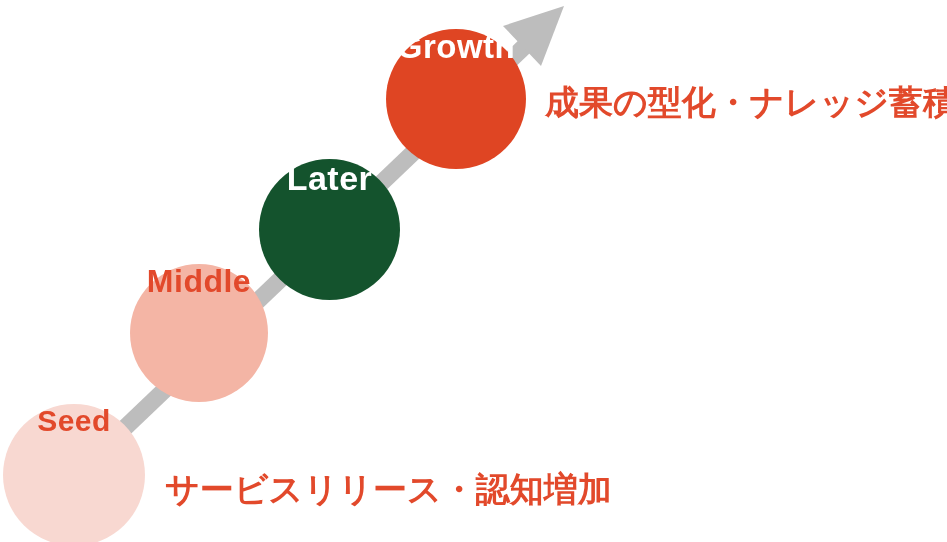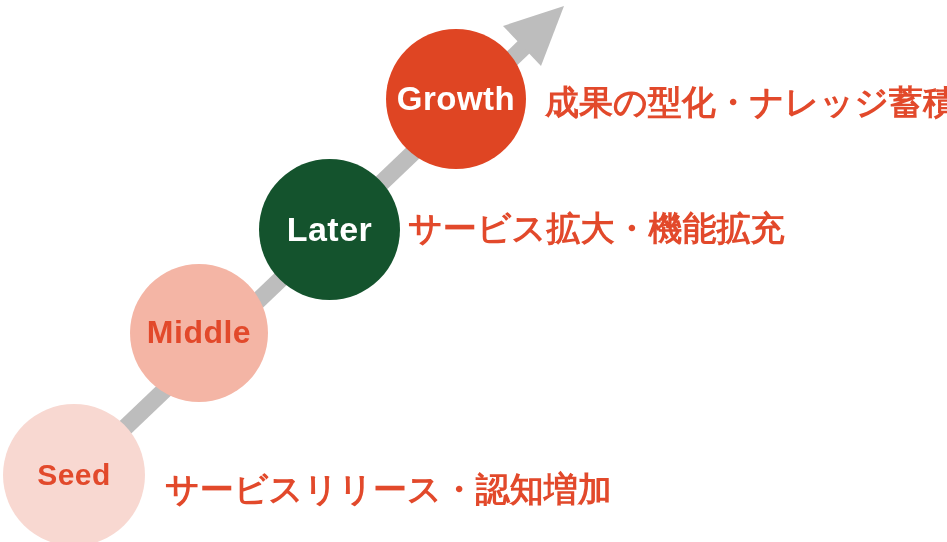--- a/index.html
+++ b/index.html
@@ -21,21 +21,21 @@
     top: 0;
     width: 947px;
     height: 542px;
   }
   .stage-circle {
     position: absolute;
     border-radius: 50%;
     display: flex;
     flex-direction: column;
     align-items: center;
-    justify-content: center;
+    justify-content: flex-start;
     text-align: center;
     font-weight: bold;
     line-height: 1.12;
     letter-spacing: 0.5px;
   }
   .circle-seed {
     left: 3px;  top: 404px;
     width: 142px; height: 142px;
     background: #f8d8d1;
     color: #e2492b;
@@ -98,17 +98,16 @@
     <span>Later</span>
   </div>
 
   <div class="stage-circle circle-growth">
     <span>Growth</span>
   </div>
 
   <div class="stage-desc desc-seed">サービスリリース・認知増加</div>
 
 
-  <div class="stage-desc desc-later">サービス拡大・機能拡充</div>
 
   <div class="stage-desc desc-growth">成果の型化・ナレッジ蓄積</div>
 
 </div>
 
 </body></html>

